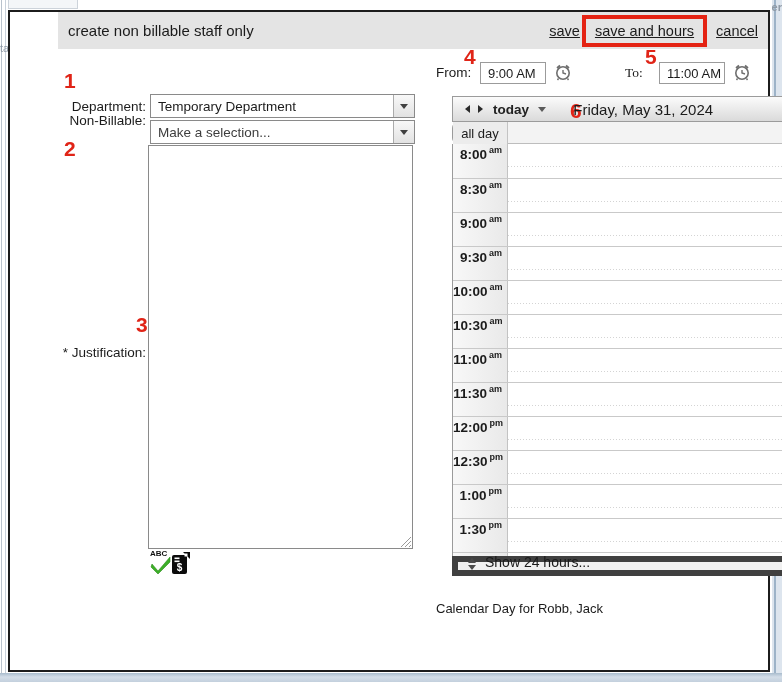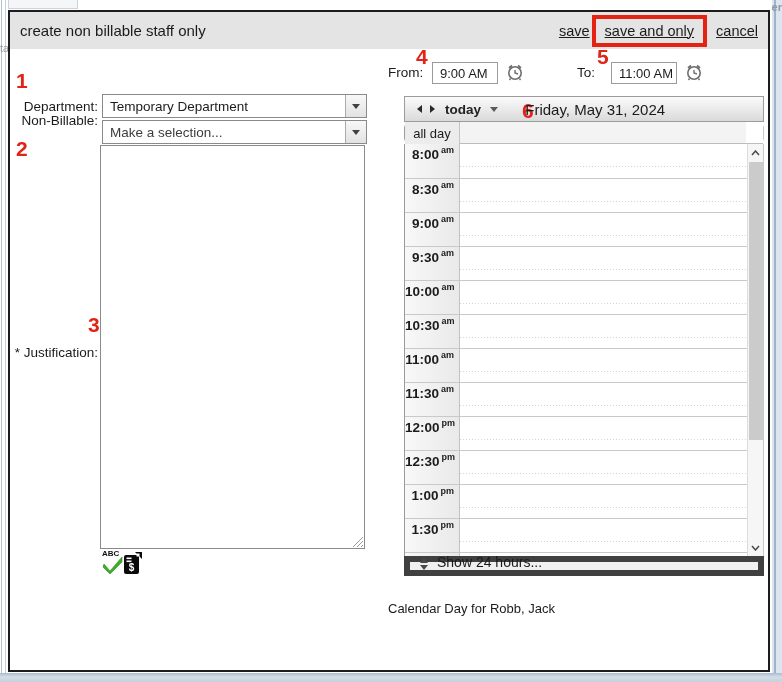--- a/index.html
+++ b/index.html
@@ -13,21 +13,21 @@
   .bg-frag-left { position:absolute; left:0; top:42px; font-size:11px; color:#8f9aa6; }
   .bg-frag-right { position:absolute; right:0; top:1px; font-size:11px; color:#8f9aa6;font-weight:bold; }
   .bg-right-strip { position:absolute; right:0; top:0; width:10px; height:682px; background:#dde5ee; }
   .bg-right-strip .vline { position:absolute; left:2px; top:0; width:2px; height:100%; background:#9db3c8; }
   .bg-bottom-strip { position:absolute; left:0; bottom:0; width:782px; height:9px;
     background:linear-gradient(#a9bccd, #d3dde8 45%, #c3d0dd); }
   .bg-top-frag { position:absolute; left:8px; top:0; width:70px; height:9px; border:1px solid #cdd3da; border-top:none; background:#f4f6f8; }
 
   
   .dialog { position:absolute; left:8px; top:10px; width:762px; height:662px;
-    background:#ffffff; border:2px solid #1c1c1c; }
+    background:#ffffff; border:2px solid #1c1c1c;padding-left:48px; }
   .dialog-inner { position:relative; width:100%; height:100%; }
 
   .titlebar { position:absolute; left:0; top:0; width:100%; height:37px; background:#e4e4e4;
     display:flex; align-items:center; padding:0 10px; }
   .titlebar .title { font-size:15px; color:#1b1b1b; }
   .titlebar .links { margin-left:auto; display:flex; align-items:center; }
   .titlebar a { font-size:14.5px; color:#1b1b1b; text-decoration:underline; cursor:pointer; }
   .red-box { border:4px solid #e42313; padding:3px 9px; margin:0 3px 0 2px; }
   .link-cancel { margin-left:6px; }
 
@@ -114,21 +114,21 @@
 <div class="bg-bottom-strip"></div>
 
 <div class="dialog">
  <div class="dialog-inner">
 
   <div class="titlebar">
     <span class="title">create non billable staff only</span>
     <span class="links">
       <a>save</a>
       <span class="red-box">
-        <a>save and only</a>
+        <a>save and hours</a>
       </span>
       <a class="link-cancel">cancel</a>
     </span>
   </div>
 
   <span class="ann" style="left:6px;top:58px;">1</span>
   <span class="ann" style="left:6px;top:126px;">2</span>
   <span class="ann" style="left:78px;top:302px;">3</span>
   <span class="ann" style="left:406px;top:34px;">4</span>
   <span class="ann" style="left:587px;top:34px;">5</span>
@@ -177,21 +177,21 @@
   <span class="time-label" style="left:378px;top:53px;">From:</span>
   <input class="time-input" style="left: 422px; top: 50px;" value="9:00 AM">
   <svg class="clock" style="left:495px;top:50px;" viewBox="0 0 20 20">
     <circle cx="10" cy="11" r="6.2" fill="none" stroke="#6e6e6e" stroke-width="1.6"></circle>
     <path d="M4 6 L7 3.5" stroke="#6e6e6e" stroke-width="1.8"></path>
         <path d="M16 6 L13 3.5" stroke="#6e6e6e" stroke-width="1.8"></path>
     <path d="M10 8 L10 11 L13 12" fill="none" stroke="#6e6e6e" stroke-width="1.4"></path>
     <path d="M5.5 16.5 L4.5 18" stroke="#6e6e6e" stroke-width="1.4"></path>
         <path d="M14.5 16.5 L15.5 18" stroke="#6e6e6e" stroke-width="1.4"></path>
   </svg>
-  <span class="time-label" style="left:567px;top:53px;">To:</span>
+  <span class="time-label" style="left:567px;top:53px;font-family:Liberation Serif, serif;">To:</span>
   <input class="time-input" style="left: 601px; top: 50px;" value="11:00 AM">
   <svg class="clock" style="left:674px;top:50px;" viewBox="0 0 20 20">
     <circle cx="10" cy="11" r="6.2" fill="none" stroke="#6e6e6e" stroke-width="1.6"></circle>
     <path d="M4 6 L7 3.5" stroke="#6e6e6e" stroke-width="1.8"></path>
         <path d="M16 6 L13 3.5" stroke="#6e6e6e" stroke-width="1.8"></path>
     <path d="M10 8 L10 11 L13 12" fill="none" stroke="#6e6e6e" stroke-width="1.4"></path>
     <path d="M5.5 16.5 L4.5 18" stroke="#6e6e6e" stroke-width="1.4"></path>
         <path d="M14.5 16.5 L15.5 18" stroke="#6e6e6e" stroke-width="1.4"></path>
   </svg>
 

